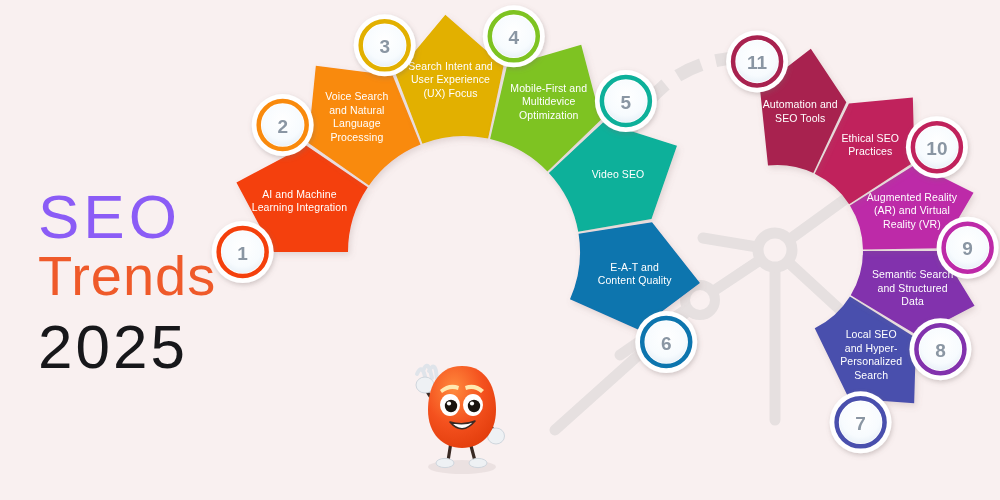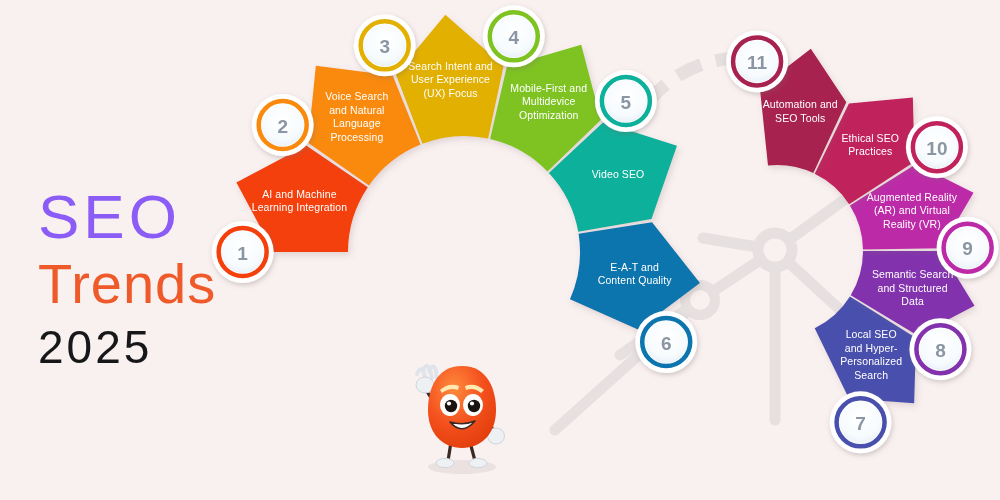--- a/index.html
+++ b/index.html
@@ -57,24 +57,23 @@
   }
   .t-seo {
     font-size: 62px;
     color: #8b5cf6;
     letter-spacing: 4px;
   }
   .t-trends {
     font-size: 56px;
     color: #ef5a2a;
     letter-spacing: 1px;
-    margin-top: 8px;
   }
   .t-year {
-    font-size: 46px;
+    font-size: 62px;
     color: #17171a;
     letter-spacing: 3px;
     margin-top: 12px;
   }
 </style>
 </head>
 <body>
 
 <div id="infographic">
 

